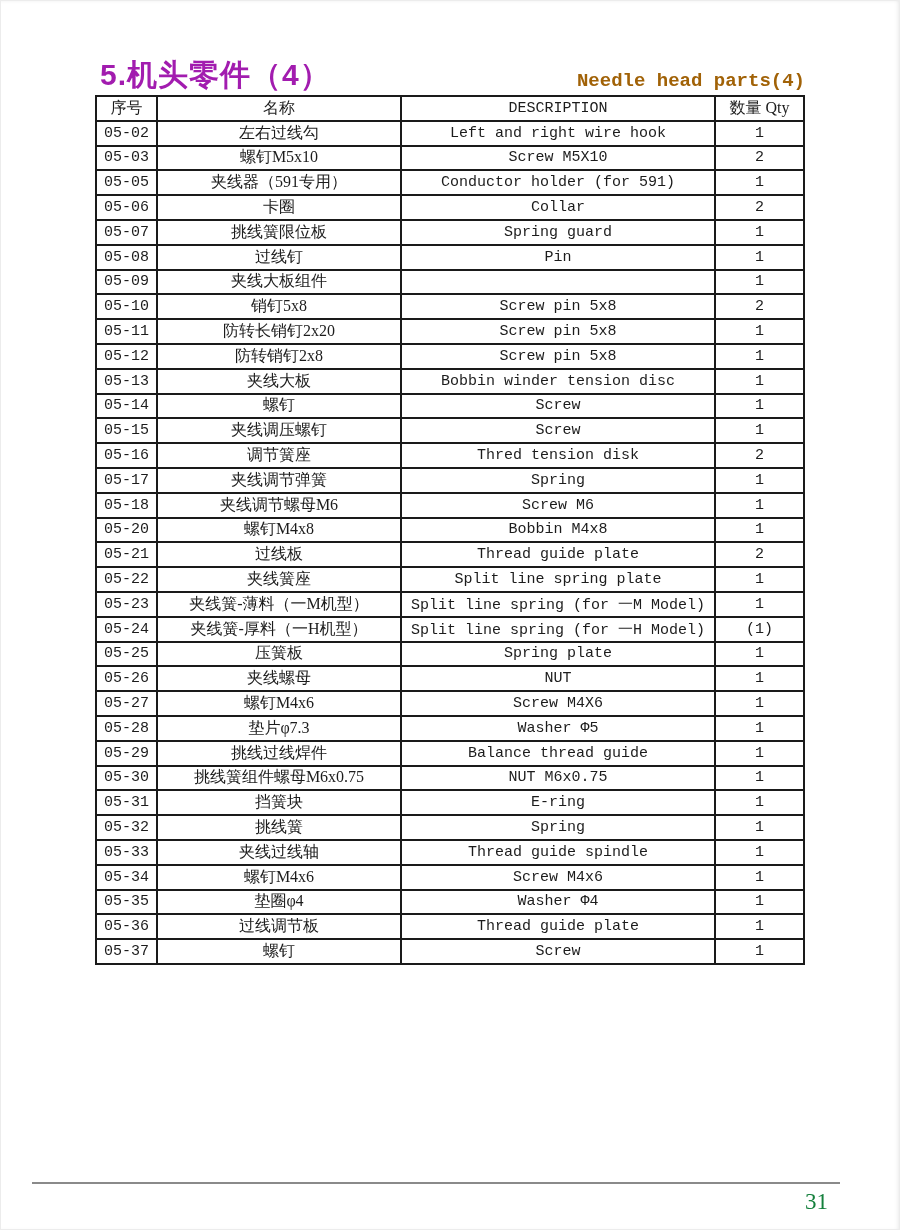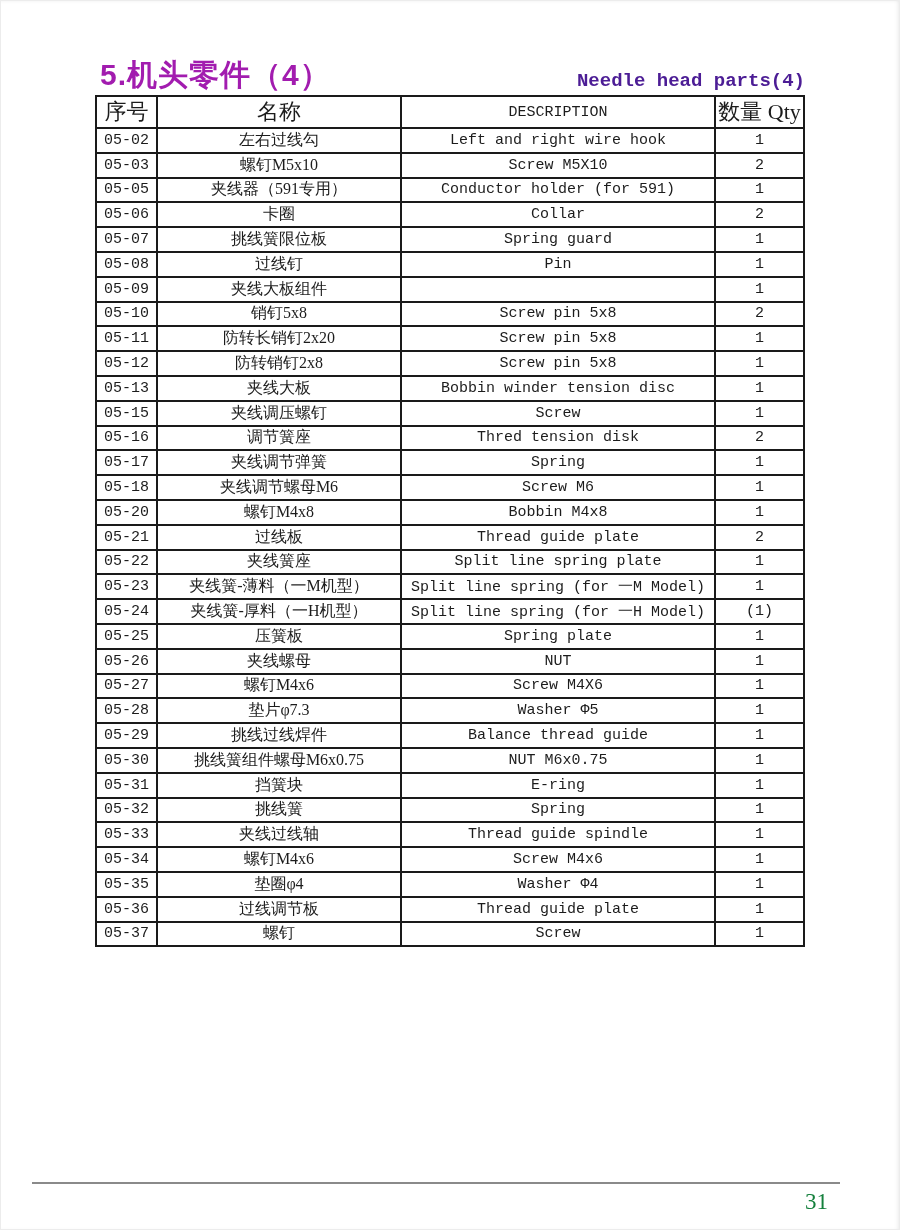--- a/index.html
+++ b/index.html
@@ -19,38 +19,38 @@
   .title-cn {
     position:absolute; left:100px; top:55px;
     font-size:30px; font-weight:bold; letter-spacing:1px;
     font-family:"Liberation Sans", sans-serif;
     color:#a21caf;
   }
   .title-en {
     position:absolute; top:70px; right:95px;
     font-size:19px; font-weight:bold;
     font-family:"Liberation Mono", monospace;
-    color:#4c1d95;
+    color:#a16207;
   }
   table.parts {
     position:absolute; left:95px; top:95px;
     border-collapse:collapse; table-layout:fixed;
     width:708px;
   }
   table.parts th, table.parts td {
     border:2px solid #1a1a1a;
     height:22.8px;
     padding:0 2px;
     text-align:center;
     vertical-align:middle;
     overflow:hidden;
     white-space:nowrap;
   }
   table.parts th { font-weight:normal; }
-  .h-cjk { font-family:"Liberation Serif", serif; font-size:22px;border-radius:7px; }
+  .h-cjk { font-family:"Liberation Serif", serif; font-size:16px;border-radius:7px; }
   .h-lat { font-family:"Liberation Mono", monospace; font-size:15px; }
   .c0 { font-family:"Liberation Mono", monospace; font-size:15px; }
   .c1 { font-family:"Liberation Serif", serif; font-size:16px;margin-top:17px; }
   .c2 { font-family:"Liberation Mono", monospace; font-size:15px; }
   .c3 { font-family:"Liberation Mono", monospace; font-size:15px; }
   .footer-rule {
     position:absolute; left:32px; top:1182px;
     width:808px; border-top:2px solid #8a8a8a;
   }
   .page-number {
@@ -143,20 +143,26 @@
         <td class="c2">Screw pin 5x8</td>
         <td class="c3">1</td>
       </tr>
       <tr>
         <td class="c0">05-13</td>
         <td class="c1">夹线大板</td>
         <td class="c2">Bobbin winder tension disc</td>
         <td class="c3">1</td>
       </tr>
       <tr>
+        <td class="c0">05-14</td>
+        <td class="c1">螺钉</td>
+        <td class="c2">Screw</td>
+        <td class="c3">1</td>
+      </tr>
+      <tr>
         <td class="c0">05-15</td>
         <td class="c1">夹线调压螺钉</td>
         <td class="c2">Screw</td>
         <td class="c3">1</td>
       </tr>
       <tr>
         <td class="c0">05-16</td>
         <td class="c1">调节簧座</td>
         <td class="c2">Thred tension disk</td>
         <td class="c3">2</td>

